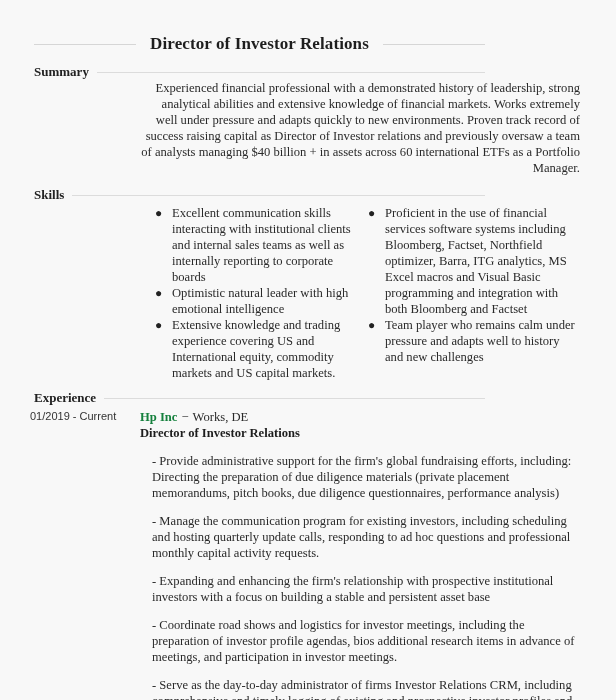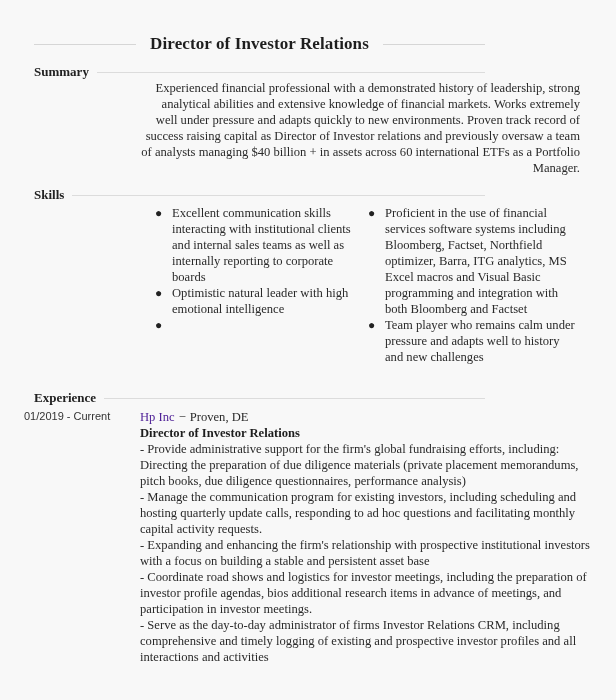--- a/index.html
+++ b/index.html
@@ -102,50 +102,50 @@
     .skills li .bullet {
       position: absolute;
       left: -17px;
       top: 0;
       font-size: 12px;
       color: #222;
     }
     
     .exp-date {
       position: absolute;
-      left: 24px;
+      left: 30px;
       top: 410px;
       font-size: 11px;
       color: #333;
       font-family: "Liberation Sans", "DejaVu Sans", sans-serif;
       white-space: nowrap;
     }
     .exp-body {
       position: absolute;
       left: 140px;
       top: 409px;
       width: 450px;
       font-size: 12.6px;
       line-height: 16px;
       color: #2a2a2a;
     }
     .exp-company {
-      font-weight: normal;
-      color: #4c1d95;
+      font-weight: bold;
+      color: #15803d;
       margin-top: 20px;
     }
     .exp-sep {
       padding: 0 4px;
     }
     .exp-role {
       font-weight: bold;
       color: #1e1e1e;
     }
     .exp-duty {
-      margin: 0;
+      margin: 12px;
     }
   </style>
 </head>
 <body>
 
 <div class="page">
 
   <div class="title-row">
     <div class="title-rule"></div>
     <div class="doc-title">Director of Investor Relations</div>
@@ -159,38 +159,38 @@
   <div class="summary-text">Experienced financial professional with a demonstrated history of leadership, strong analytical abilities and extensive knowledge of financial markets. Works extremely well under pressure and adapts quickly to new environments. Proven track record of success raising capital as Director of Investor relations and previously oversaw a team of analysts managing $40 billion + in assets across 60 international ETFs as a Portfolio Manager.</div>
 
   <div class="section-head" style="top:187px;text-align:center;">
     <div class="section-label">Skills</div>
     <div class="section-rule"></div>
   </div>
   <div class="skills">
     <ul class="col-1">
       <li><span class="bullet">●</span><span>Excellent communication skills interacting with institutional clients and internal sales teams as well as internally reporting to corporate boards</span></li>
       <li><span class="bullet">●</span><span>Optimistic natural leader with high emotional intelligence</span></li>
-      <li><span class="bullet">●</span></li>
+      <li><span class="bullet">●</span><span>Extensive knowledge and trading experience covering US and International equity, commodity markets and US capital markets.</span></li>
     </ul>
     <ul class="col-2">
       <li><span class="bullet">●</span><span>Proficient in the use of financial services software systems including Bloomberg, Factset, Northfield optimizer, Barra, ITG analytics, MS Excel macros and Visual Basic programming and integration with both Bloomberg and Factset</span></li>
       <li><span class="bullet">●</span><span>Team player who remains calm under pressure and adapts well to history and new challenges</span></li>
     </ul>
   </div>
 
   <div class="section-head" style="top:390px;align-items:center;">
     <div class="section-label">Experience</div>
     <div class="section-rule"></div>
   </div>
   <div class="exp-date">01/2019 - Current</div>
   <div class="exp-body">
     <div>
-      <span class="exp-company">Hp Inc</span><span class="exp-sep">−</span><span>Proven, DE</span>
+      <span class="exp-company">Hp Inc</span><span class="exp-sep">−</span><span>Works, DE</span>
     </div>
     <div class="exp-role">Director of Investor Relations</div>
     <p class="exp-duty">- Provide administrative support for the firm's global fundraising efforts, including: Directing the preparation of due diligence materials (private placement memorandums, pitch books, due diligence questionnaires, performance analysis)</p>
-    <p class="exp-duty">- Manage the communication program for existing investors, including scheduling and hosting quarterly update calls, responding to ad hoc questions and facilitating monthly capital activity requests.</p>
+    <p class="exp-duty">- Manage the communication program for existing investors, including scheduling and hosting quarterly update calls, responding to ad hoc questions and professional monthly capital activity requests.</p>
     <p class="exp-duty">- Expanding and enhancing the firm's relationship with prospective institutional investors with a focus on building a stable and persistent asset base</p>
     <p class="exp-duty">- Coordinate road shows and logistics for investor meetings, including the preparation of investor profile agendas, bios additional research items in advance of meetings, and participation in investor meetings.</p>
     <p class="exp-duty">- Serve as the day-to-day administrator of firms Investor Relations CRM, including comprehensive and timely logging of existing and prospective investor profiles and all interactions and activities</p>
   </div>
 
 </div>
 
 </body></html>

